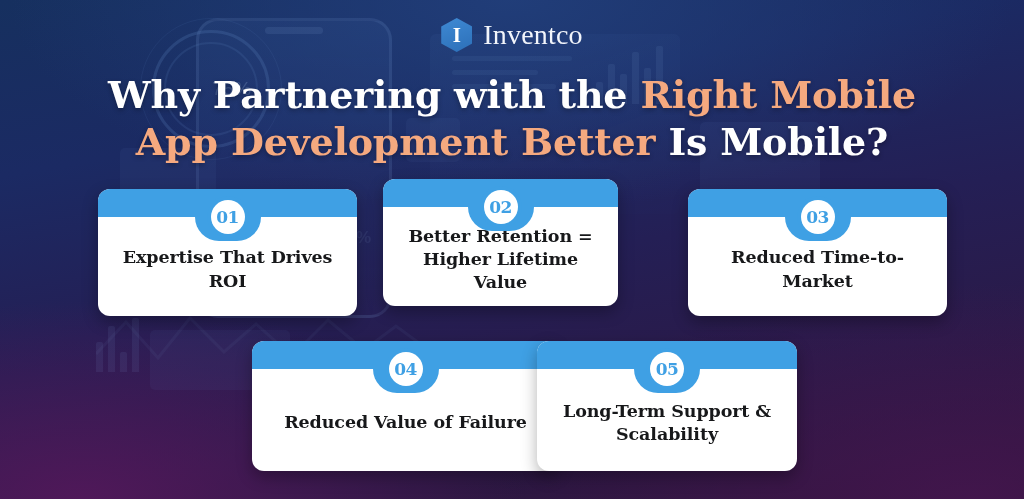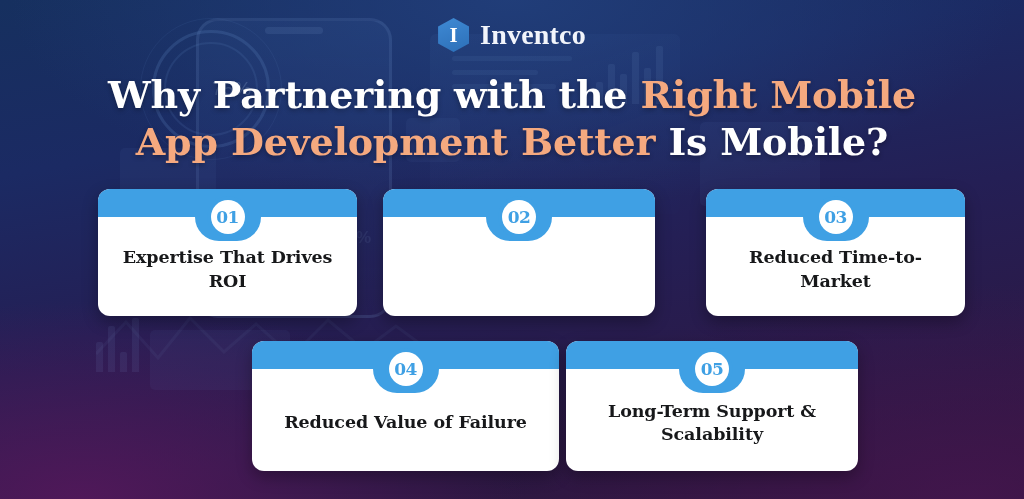--- a/index.html
+++ b/index.html
@@ -119,21 +119,21 @@
     font-size: 21px;
     font-weight: 700;
     line-height: 1;
     z-index: 2;
     letter-spacing: 0;
   }
   .logo-text {
     color: #f2f5fb;
     font-family: "Liberation Serif", "DejaVu Serif", serif;
     font-size: 28px;
-    font-weight: 700;
+    font-weight: 400;
     letter-spacing: 0.2px;
   }
 
   
   .headline {
     position: absolute;
     top: 72px; left: 62px; right: 62px;
     text-align: center;
     z-index: 5;
     font-family: "DejaVu Serif", "Liberation Serif", serif;
@@ -205,25 +205,25 @@
     font-family: "DejaVu Serif", "Liberation Serif", serif;
     font-weight: 700;
     font-size: 17.5px;
     line-height: 1.32;
     color: #17181a;
     letter-spacing: -0.1px;
   }
 
   
   .c1 { left: 98px;  top: 189px; width: 259px; height: 127px; }
-  .c2 { left: 383px; top: 189px; width: 272px; height: 127px; }
-  .c3 { left: 706px; top: 189px; width: 259px; height: 127px; }
+  .c2 { left: 383px; top: 179px; width: 235px; height: 127px; }
+  .c3 { left: 688px; top: 189px; width: 259px; height: 127px; }
   
   .c4 { left: 252px; top: 341px; width: 307px; height: 130px; }
-  .c5 { left: 566px; top: 341px; width: 292px; height: 130px; }
+  .c5 { left: 537px; top: 341px; width: 260px; height: 130px; }
 </style>
 </head>
 <body>
 
 <div class="canvas">
 
   <div class="bg-art">
     <div class="art-phone">
       <div class="art-phone-notch"></div>
     </div>
@@ -289,20 +289,23 @@
     </div>
 
     <div class="card c2">
       <div class="card-head">
         <div class="badge">
           <div class="badge-inner">
             <span class="badge-num">02</span>
           </div>
         </div>
       </div>
+      <div class="card-body">
+        <div class="card-title">Better Retention = Higher Lifetime Value</div>
+      </div>
     </div>
 
     <div class="card c3">
       <div class="card-head">
         <div class="badge">
           <div class="badge-inner">
             <span class="badge-num">03</span>
           </div>
         </div>
       </div>

